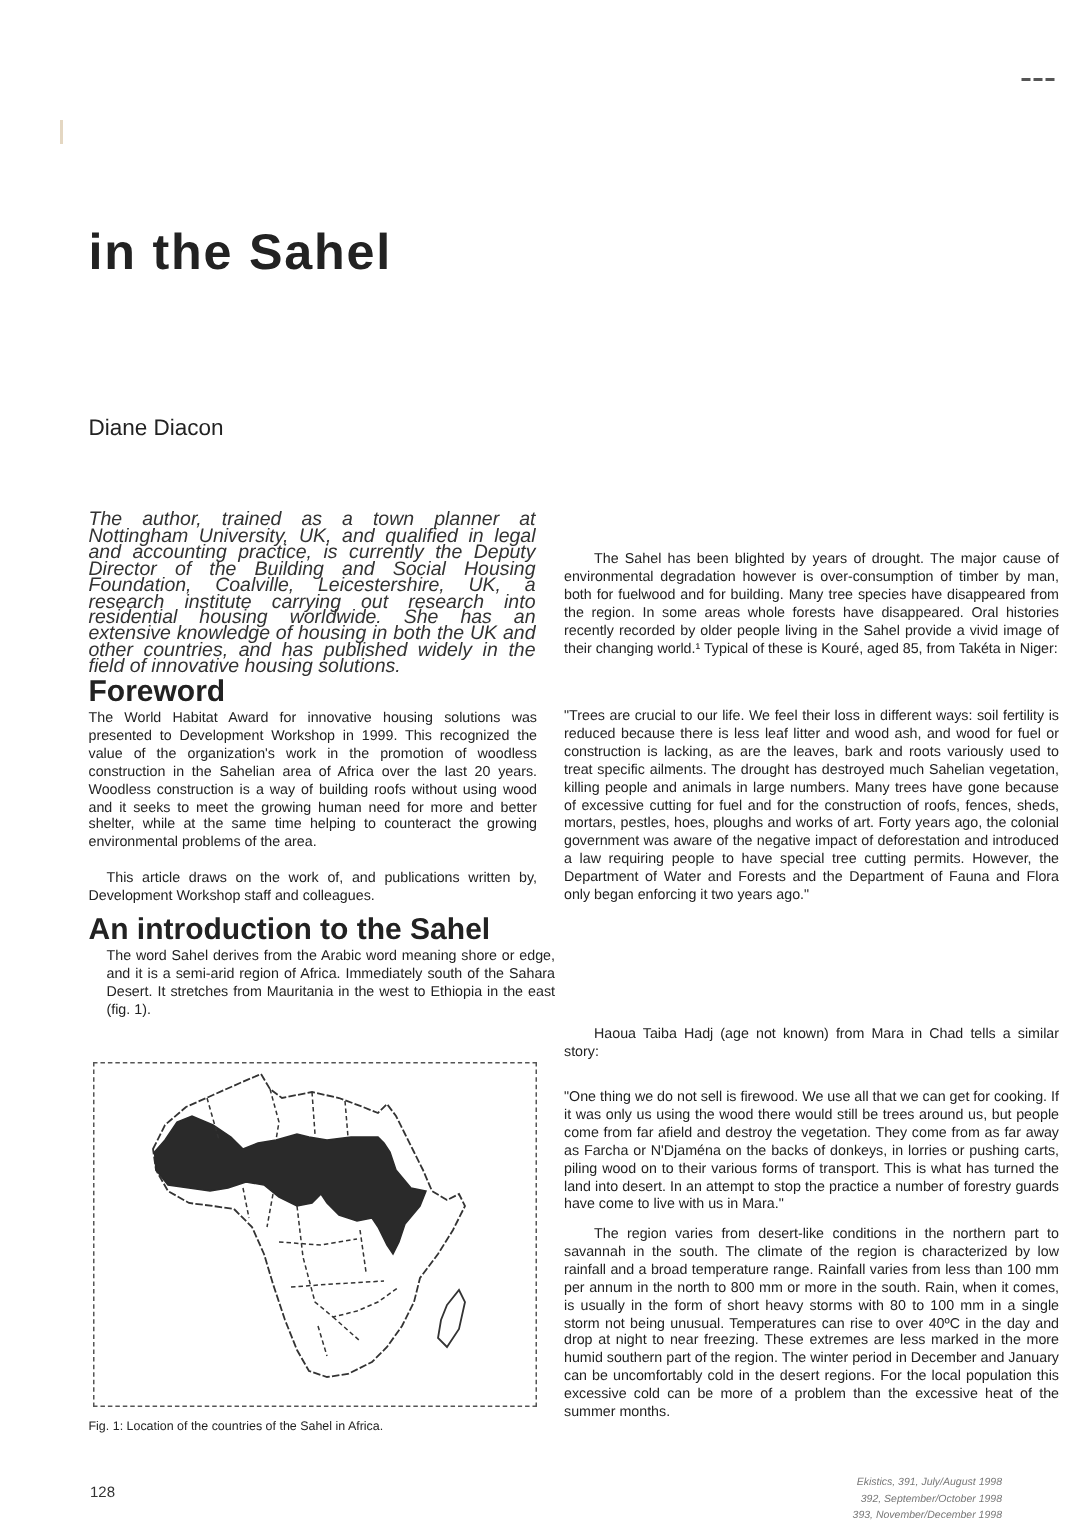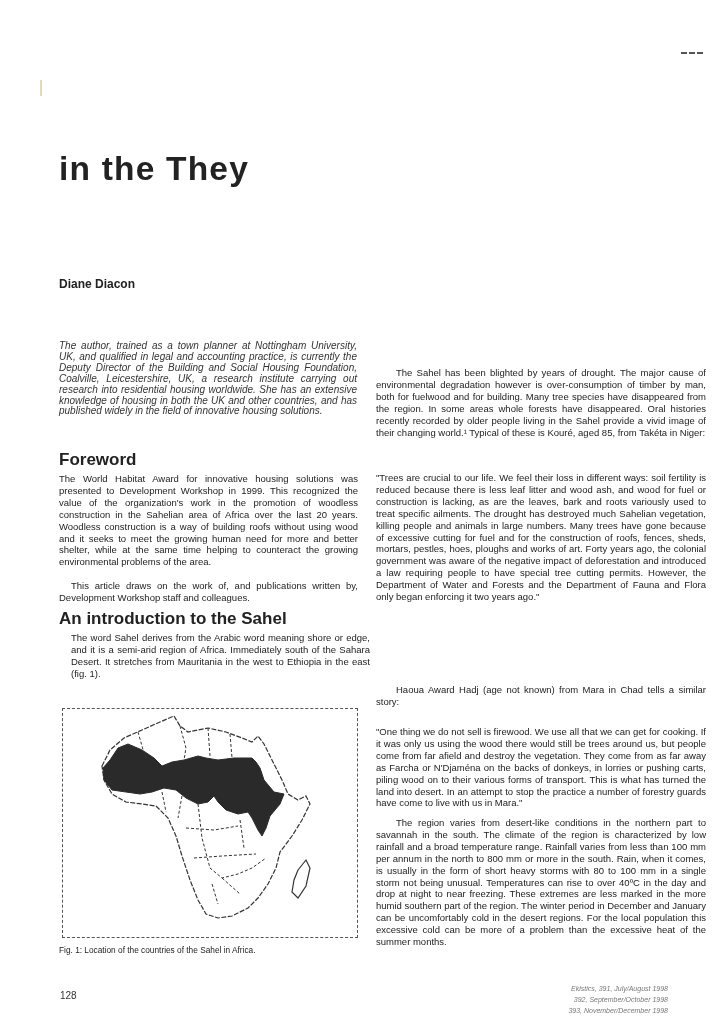--- a/index.html
+++ b/index.html
@@ -8,26 +8,26 @@
     font-family: "Liberation Sans", "DejaVu Sans", sans-serif; color: #222;
   }
   .abs { position: absolute; }
   .corner-mark { left: 681px; top: 52px; width: 22px; height: 0; border-top: 2px dashed #555; }
   .scan-mark { left: 40px; top: 80px; width: 6px; height: 16px; border-left: 2px solid #d9c6a8; opacity: .7; }
   .title {
     left: 59px; top: 106px; width: 650px; margin: 0;
     font-family: "Liberation Sans", sans-serif; font-weight: bold;
     font-size: 33.5px; line-height: 42px; letter-spacing: 1.2px; color: #222;
   }
-  .author { left: 59px; top: 277px; margin: 0; font-weight: bold; font-size: 12px; color: #222; }
+  .author { left: 59px; top: 277px; margin: 0; font-weight: normal; font-size: 15px; color: #222; }
   .bio {
     left: 59px; top: 341px; width: 298px; margin: 0;
-    font-style: italic; font-size: 10px; line-height: 10.9px; color: #333; text-align: justify;
+    font-style: italic; font-size: 13px; line-height: 10.9px; color: #333; text-align: justify;
   }
-  .h2 { margin: 0; font-weight: bold; font-size: 17px; color: #222; }
+  .h2 { margin: 0; font-weight: bold; font-size: 20px; color: #222; }
   .foreword-h { left: 59px; top: 450px; }
   .intro-h { left: 59px; top: 609px; }
   .body-text {
     margin: 0; font-size: 9.5px; line-height: 11.9px; color: #222; text-align: justify;
   }
   .foreword-p { left: 59px; top: 473px; width: 299px; }
   .foreword-p2 { left: 59px; top: 580px; width: 299px; text-indent: 12px; }
   .intro-p { left: 59px; top: 632px; width: 299px; margin-left: 12px; }
   .figure { left: 62px; top: 708px; width: 296px; height: 230px; }
   .fig-border { position: absolute; inset: 0; border: 1.2px dashed #555; border-right-style: dashed; }
@@ -43,21 +43,21 @@
   .footer div { white-space: nowrap; }
 </style>
 </head>
 <body>
 
 <div class="abs corner-mark"></div>
 <div class="abs scan-mark"></div>
 
 <h1 class="abs title">
   <br>
-  <span>in the They</span>
+  <span>in the Sahel</span>
 </h1>
 
 <p class="abs author">Diane Diacon</p>
 
 <p class="abs bio">The author, trained as a town planner at Nottingham University, UK, and qualified in legal and accounting practice, is currently the Deputy Director of the Building and Social Housing Foundation, Coalville, Leicestershire, UK, a research institute carrying out research into residential housing worldwide. She has an extensive knowledge of housing in both the UK and other countries, and has published widely in the field of innovative housing solutions.</p>
 
 <h2 class="abs h2 foreword-h">Foreword</h2>
 <p class="abs body-text foreword-p">The World Habitat Award for innovative housing solutions was presented to Development Workshop in 1999. This recognized the value of the organization's work in the promotion of woodless construction in the Sahelian area of Africa over the last 20 years. Woodless construction is a way of building roofs without using wood and it seeks to meet the growing human need for more and better shelter, while at the same time helping to counteract the growing environmental problems of the area.</p>
 <p class="abs body-text foreword-p2">This article draws on the work of, and publications written by, Development Workshop staff and colleagues.</p>
 
@@ -87,21 +87,21 @@
       <path d="M178,112 L182,140"></path>
     </g>
 
     <path d="M236,162 L244,152 L248,160 L244,178 L236,190 L230,184 L232,172 Z" fill="#fff" stroke="#333" stroke-width="1.2"></path>
   </svg>
 </div>
 <p class="abs caption">Fig. 1: Location of the countries of the Sahel in Africa.</p>
 
 <p class="abs body-text rc rp1">The Sahel has been blighted by years of drought. The major cause of environmental degradation however is over-consumption of timber by man, both for fuelwood and for building. Many tree species have disappeared from the region. In some areas whole forests have disappeared. Oral histories recently recorded by older people living in the Sahel provide a vivid image of their changing world.¹ Typical of these is Kouré, aged 85, from Takéta in Niger:</p>
 <p class="abs body-text rc rq1">"Trees are crucial to our life. We feel their loss in different ways: soil fertility is reduced because there is less leaf litter and wood ash, and wood for fuel or construction is lacking, as are the leaves, bark and roots variously used to treat specific ailments. The drought has destroyed much Sahelian vegetation, killing people and animals in large numbers. Many trees have gone because of excessive cutting for fuel and for the construction of roofs, fences, sheds, mortars, pestles, hoes, ploughs and works of art. Forty years ago, the colonial government was aware of the negative impact of deforestation and introduced a law requiring people to have special tree cutting permits. However, the Department of Water and Forests and the Department of Fauna and Flora only began enforcing it two years ago."</p>
-<p class="abs body-text rc rp2">Haoua Award Hadj (age not known) from Mara in Chad tells a similar story:</p>
+<p class="abs body-text rc rp2">Haoua Taiba Hadj (age not known) from Mara in Chad tells a similar story:</p>
 <p class="abs body-text rc rq2">"One thing we do not sell is firewood. We use all that we can get for cooking. If it was only us using the wood there would still be trees around us, but people come from far afield and destroy the vegetation. They come from as far away as Farcha or N'Djaména on the backs of donkeys, in lorries or pushing carts, piling wood on to their various forms of transport. This is what has turned the land into desert. In an attempt to stop the practice a number of forestry guards have come to live with us in Mara."</p>
 <p class="abs body-text rc rp3">The region varies from desert-like conditions in the northern part to savannah in the south. The climate of the region is characterized by low rainfall and a broad temperature range. Rainfall varies from less than 100 mm per annum in the north to 800 mm or more in the south. Rain, when it comes, is usually in the form of short heavy storms with 80 to 100 mm in a single storm not being unusual. Temperatures can rise to over 40ºC in the day and drop at night to near freezing. These extremes are less marked in the more humid southern part of the region. The winter period in December and January can be uncomfortably cold in the desert regions. For the local population this excessive cold can be more of a problem than the excessive heat of the summer months.</p>
 
 <p class="abs page-num">128</p>
 <div class="abs footer">
   <div>Ekistics, 391, July/August 1998</div>
   <div>392, September/October 1998</div>
   <div>393, November/December 1998</div>
 </div>
 

